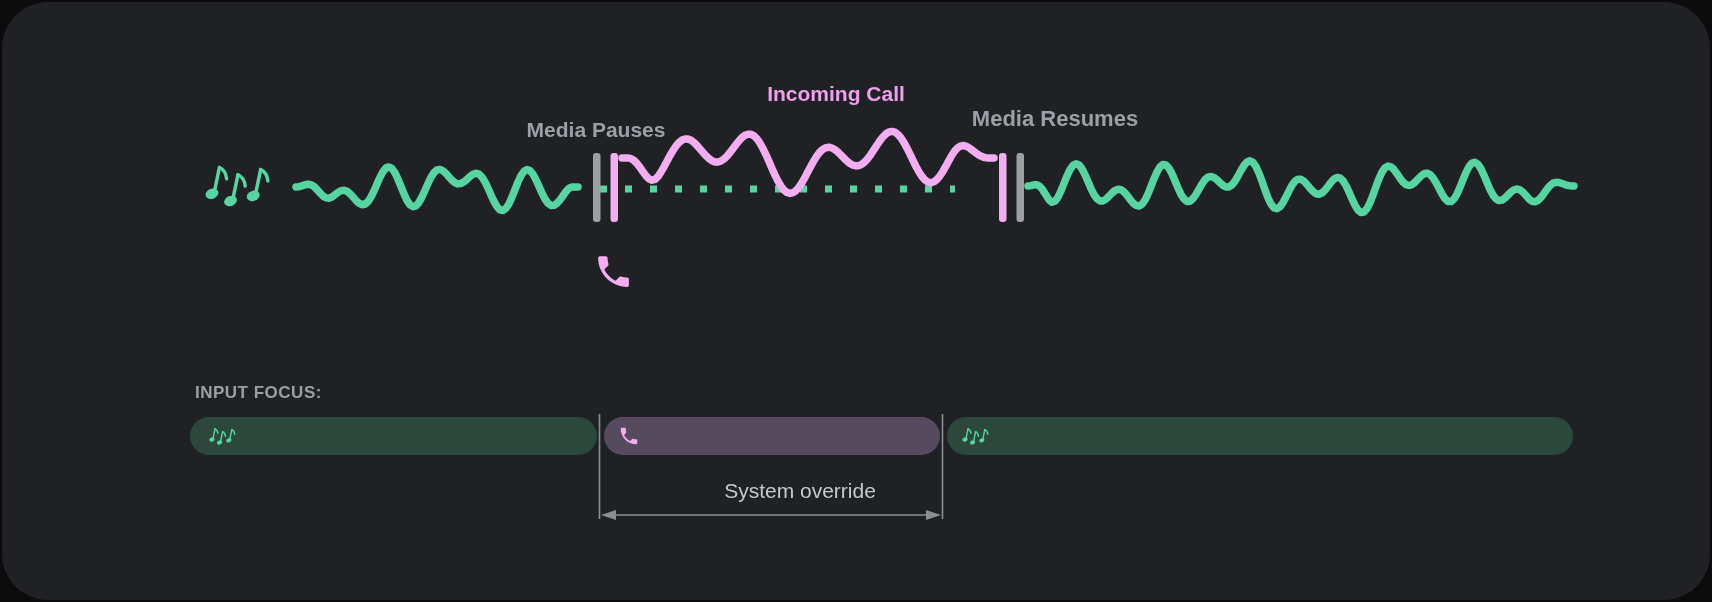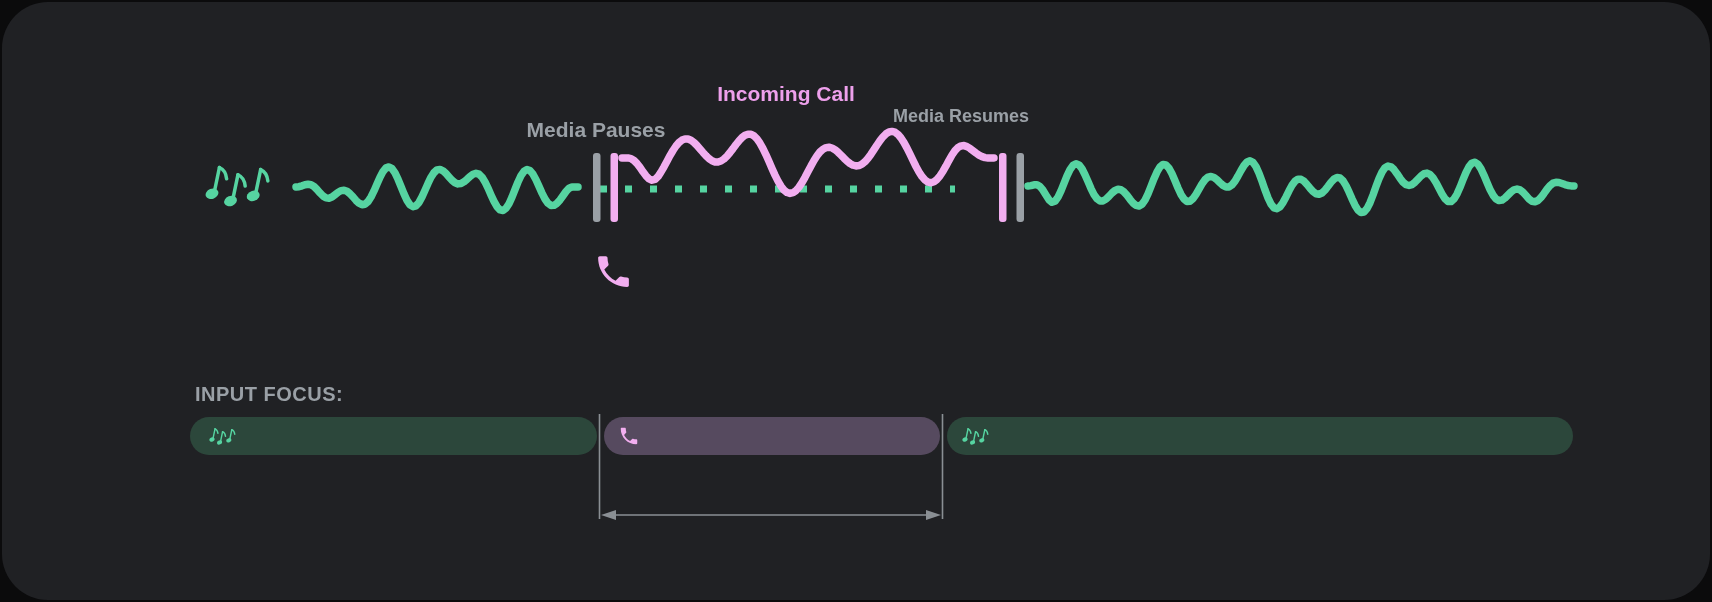--- a/index.html
+++ b/index.html
@@ -19,23 +19,23 @@
   .pill-media{fill:var(--media-pill,#2c473b);}
   .pill-call{fill:var(--call-pill,#564a5f);}
   .icon-media{color:var(--media-accent,#56d4a1);}
   .icon-call{color:var(--call-accent,#f2aef0);}
   .thin{stroke:var(--line,#8a8f94);stroke-width:1.6;}
   .head{fill:var(--line,#8a8f94);}
 
   
   .lbl{position:absolute;transform:translateX(-50%);white-space:nowrap;font-weight:700;}
   .lbl-pause{left:596px;top:118px;font-size:21px;color:var(--muted-label,#9aa0a6);}
-  .lbl-call{left:786px;top:82px;font-size:21px;color:var(--call-label,#eea0ec);}
-  .lbl-resume{left:961px;top:106px;font-size:18px;color:var(--muted-label,#9aa0a6);}
-  .focus-heading{position:absolute;left:195px;top:383px;font-size:20px;font-weight:700;
+  .lbl-call{left:836px;top:82px;font-size:21px;color:var(--call-label,#eea0ec);}
+  .lbl-resume{left:1055px;top:106px;font-size:22px;color:var(--muted-label,#9aa0a6);}
+  .focus-heading{position:absolute;left:195px;top:383px;font-size:17px;font-weight:700;
                  letter-spacing:.5px;color:var(--muted-label,#9aa0a6);}
   .override-lbl{position:absolute;left:628px;top:479px;width:344px;text-align:center;
                 font-size:21px;font-weight:400;color:var(--override-label,#c6c9cc);}
 </style>
 </head>
 <body>
 
 <div class="stage">
   <div class="panel"></div>
 
@@ -83,13 +83,14 @@
     <line class="thin" x1="942.5" y1="414" x2="942.5" y2="519"></line>
     <line class="thin" x1="604" y1="515" x2="938" y2="515"></line>
     <polygon class="head" points="601,515 616,510 616,520"></polygon>
     <polygon class="head" points="941,515 926,510 926,520"></polygon>
   </svg>
 
   <div class="lbl lbl-pause">Media Pauses</div>
   <div class="lbl lbl-call">Incoming Call</div>
   <div class="lbl lbl-resume">Media Resumes</div>
   <div class="focus-heading">INPUT FOCUS:</div>
+  <div class="override-lbl">System override</div>
 </div>
 
 </body></html>

